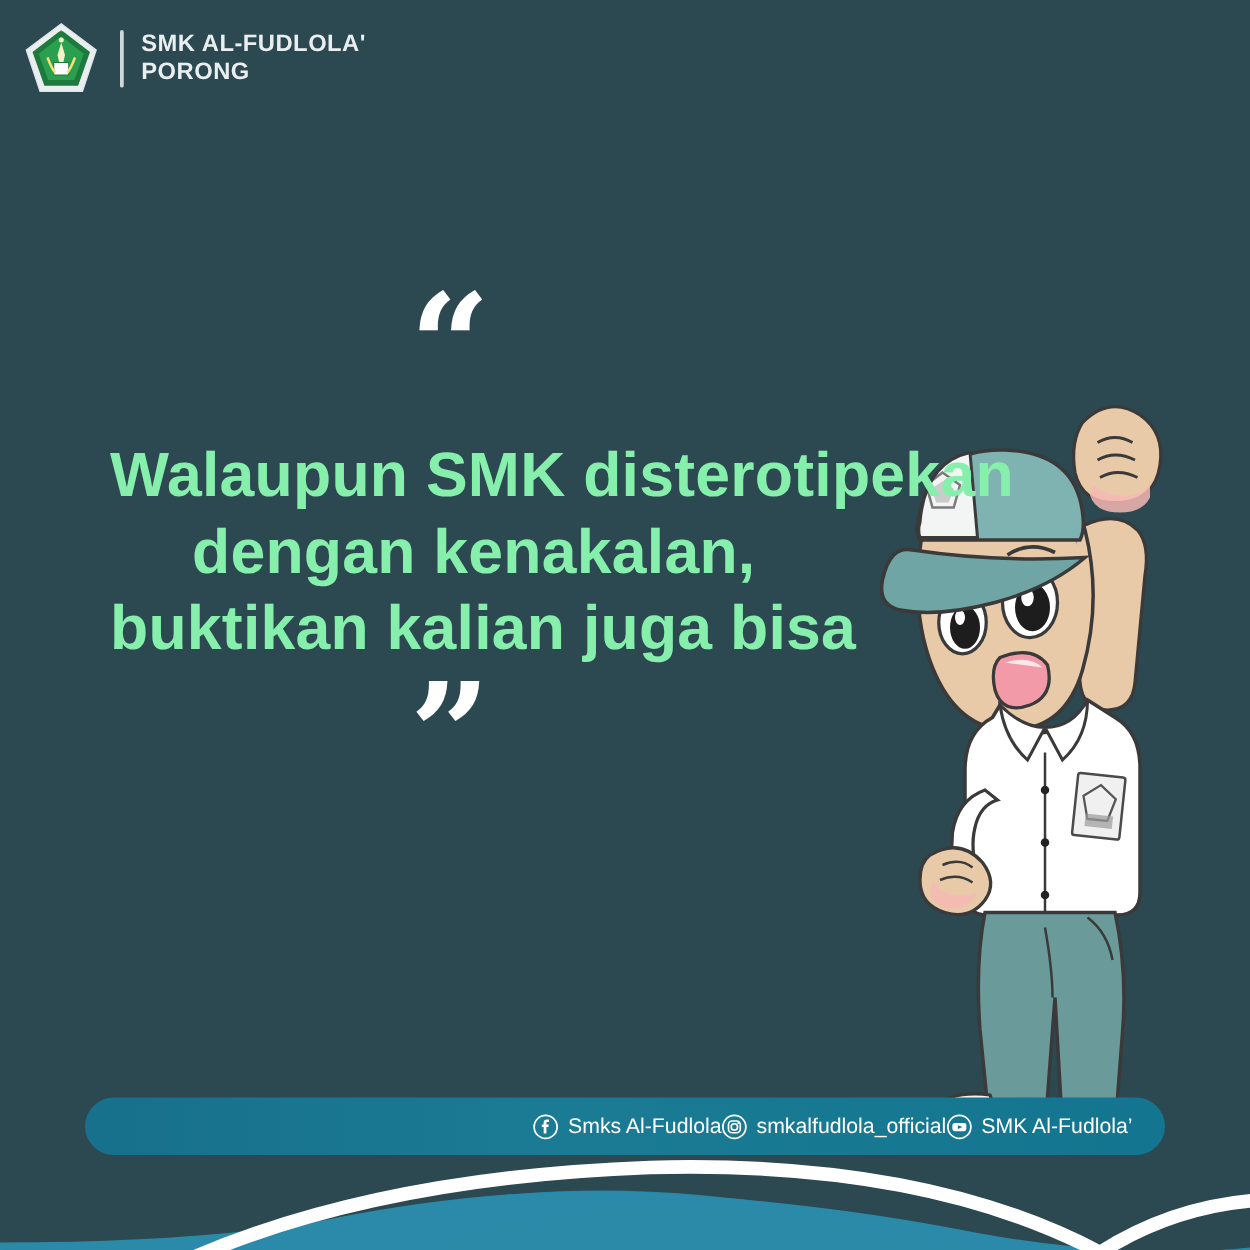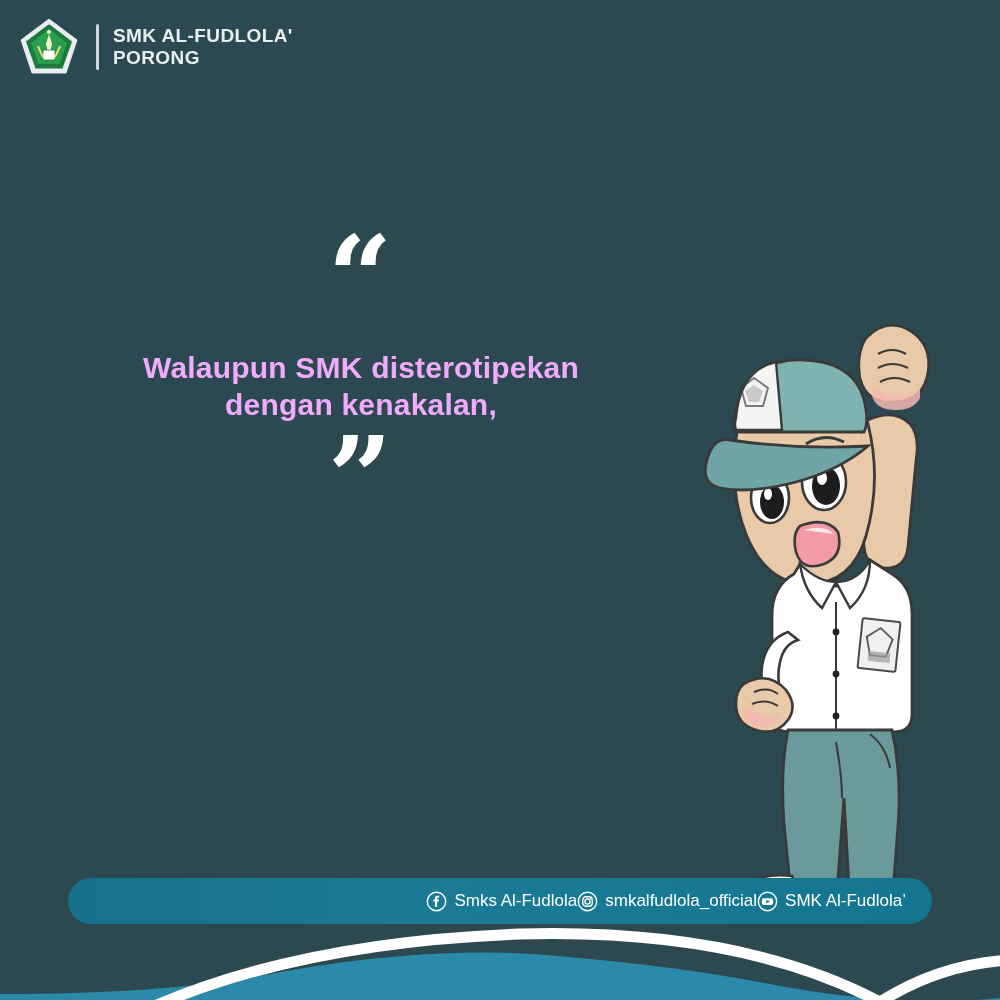--- a/index.html
+++ b/index.html
@@ -71,26 +71,27 @@
   .qmark-close {
     font-size:112px;
     margin-top:10px;
     height:80px;
   }
   .quote-lines {
     margin-top:42px;
     padding:0 52px;
   }
   .quote-lines .qline {
-    color:#f0abfc;
-    font-size:30px;
+    color:#86efac;
+    font-size:50px;
     font-weight:600;
     line-height:1.22;
     letter-spacing:0.2px;
     white-space:nowrap;
+    margin-left:36px;
   }
 
   
   .character {
     position:absolute;
     right:8px;
     bottom:78px;
     width:300px;
     height:620px;
     z-index:8;
@@ -161,20 +162,21 @@
     <span class="l2">PORONG</span>
   </div>
 </div>
 
 <div class="quote-block">
   <div class="qmark qmark-open">“</div>
 
   <div class="quote-lines">
     <div class="qline">Walaupun SMK disterotipekan</div>
     <div class="qline">dengan kenakalan,</div>
+    <div class="qline">buktikan kalian juga bisa</div>
   </div>
 
   <div class="qmark qmark-close">”</div>
 </div>
 
 <div class="character">
   <svg viewBox="0 0 300 620">
     <defs>
       <clipPath id="shirtclip">
           <path d="M104 236 q46 -22 92 0 l14 92 -120 0 Z"></path>

